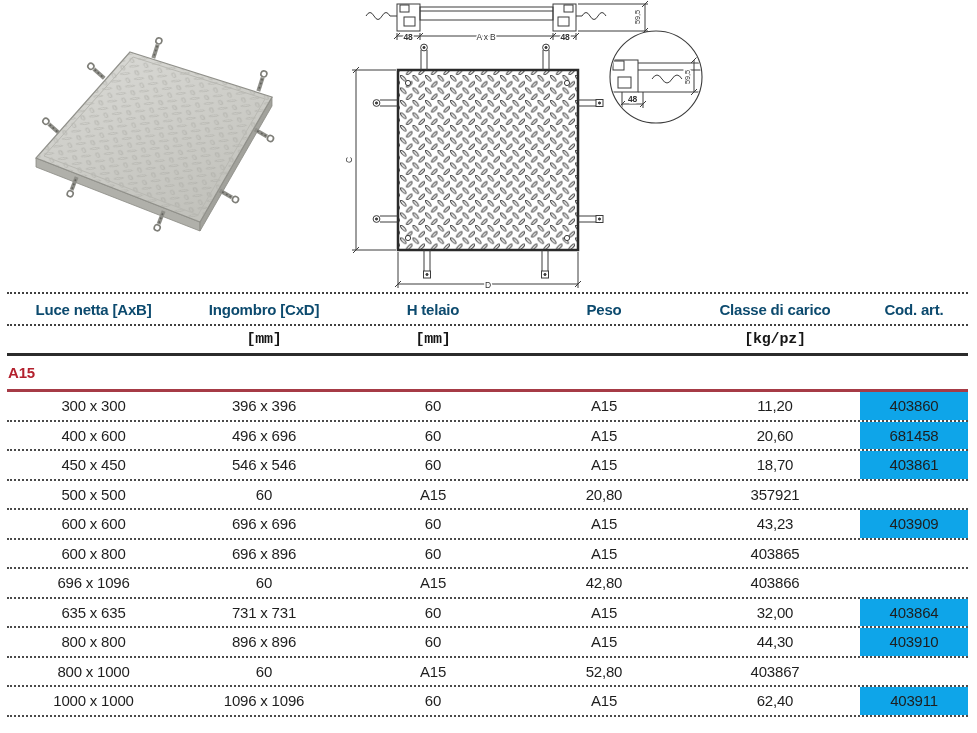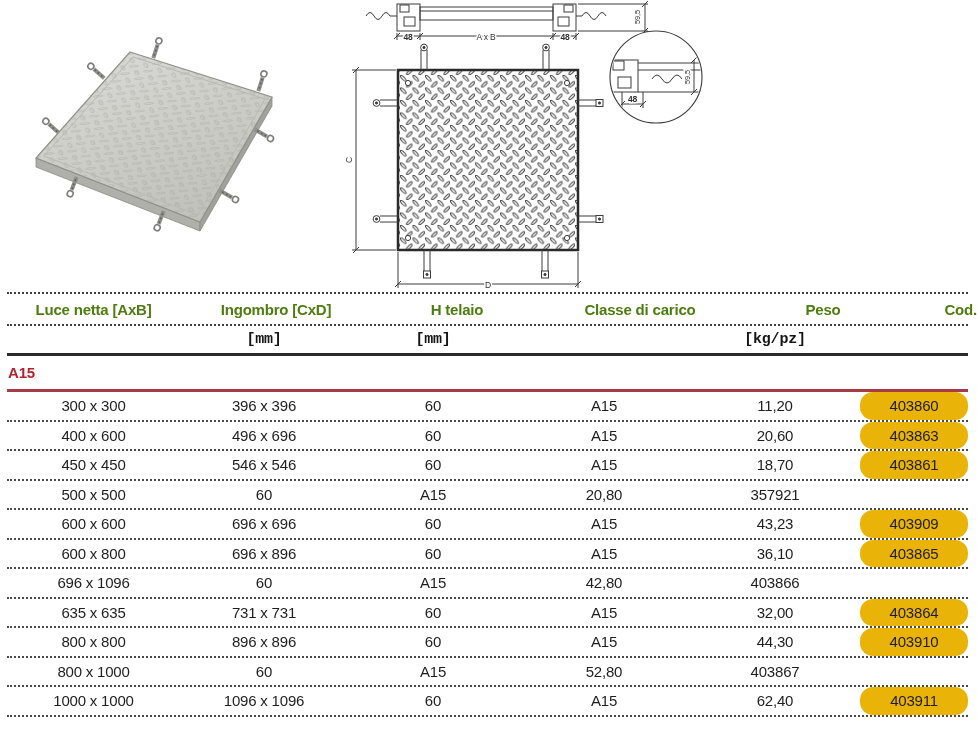--- a/index.html
+++ b/index.html
@@ -5,26 +5,26 @@
   html,body{margin:0;padding:0;background:#ffffff;}
   .page{
     position:relative;width:977px;height:733px;background:#ffffff;overflow:hidden;
     font-family:"Liberation Sans", sans-serif;color:#1e1e1e;letter-spacing:-0.2px;padding-left:28px;
   }
   .drawings{position:absolute;left:0;top:0;width:977px;height:292px;}
   .tablewrap{position:absolute;left:7px;top:292px;width:961px;}
   .grid{display:grid;grid-template-columns:173px 168px 170px 172px 170px 108px;box-sizing:border-box;}
   .grid > div{display:flex;align-items:center;justify-content:center;box-sizing:border-box;}
   .thead{border-top:2px dotted #3f3f3f;border-bottom:2px dotted #3f3f3f;height:34px;
-         font-weight:bold;font-size:15px;color:#4d7c0f;gap:12px;}
+         font-weight:bold;font-size:15px;color:#0c4a6e;}
   .subhead{height:30px;border-bottom:3px solid #2b2b2b;font-weight:bold;font-size:15px;color:#161616;font-family:Liberation Mono, monospace;}
   .classrow{height:36px;border-bottom:3px solid #a63b46;display:flex;align-items:center;
             box-sizing:border-box;color:#b3212e;font-weight:bold;font-size:15px;padding-left:1px;}
   .trow{height:29.5px;border-bottom:2px dotted #4a4a4a;font-size:15px;color:#1e1e1e;}
-  .trow .cell:nth-child(6){background:#eab308;border-radius:13px;}
+  .trow .cell:nth-child(6){background:#0ea5e9;}
   svg text{font-family:"Liberation Sans", sans-serif;fill:#333;}
   .halo{paint-order:stroke;stroke:#ffffff;stroke-width:3px;}
 </style>
 </head>
 <body>
 
 <div class="page">
 
   <div class="drawings">
     <svg width="977" height="292" viewBox="0 0 977 292">
@@ -207,22 +207,22 @@
       <text class="halo" x="632.5" y="102" font-size="8.5" text-anchor="middle" font-weight="bold">48</text>
     </svg>
   </div>
 
   <div class="tablewrap">
 
     <div class="grid thead">
       <div>Luce netta [AxB]</div>
       <div>Ingombro [CxD]</div>
       <div>H telaio</div>
+      <div>Peso</div>
       <div>Classe di carico</div>
-      <div>Peso</div>
       <div>Cod. art.</div>
     </div>
 
     <div class="grid subhead">
       <div></div>
       <div>[mm]</div>
       <div>[mm]</div>
       <div></div>
       <div>[kg/pz]</div>
       <div></div>
@@ -240,21 +240,21 @@
           <div class="cell">A15</div>
           <div class="cell">11,20</div>
           <div class="cell">403860</div>
         </div>
         <div class="grid trow">
           <div class="cell">400 x 600</div>
           <div class="cell">496 x 696</div>
           <div class="cell">60</div>
           <div class="cell">A15</div>
           <div class="cell">20,60</div>
-          <div class="cell">403863</div>
+          <div class="cell">681458</div>
         </div>
         <div class="grid trow">
           <div class="cell">450 x 450</div>
           <div class="cell">546 x 546</div>
           <div class="cell">60</div>
           <div class="cell">A15</div>
           <div class="cell">18,70</div>
           <div class="cell">403861</div>
         </div>
         <div class="grid trow">
@@ -270,21 +270,20 @@
           <div class="cell">60</div>
           <div class="cell">A15</div>
           <div class="cell">43,23</div>
           <div class="cell">403909</div>
         </div>
         <div class="grid trow">
           <div class="cell">600 x 800</div>
           <div class="cell">696 x 896</div>
           <div class="cell">60</div>
           <div class="cell">A15</div>
-          <div class="cell">36,10</div>
           <div class="cell">403865</div>
         </div>
         <div class="grid trow">
           <div class="cell">696 x 1096</div>
           <div class="cell">60</div>
           <div class="cell">A15</div>
           <div class="cell">42,80</div>
           <div class="cell">403866</div>
         </div>
         <div class="grid trow">

